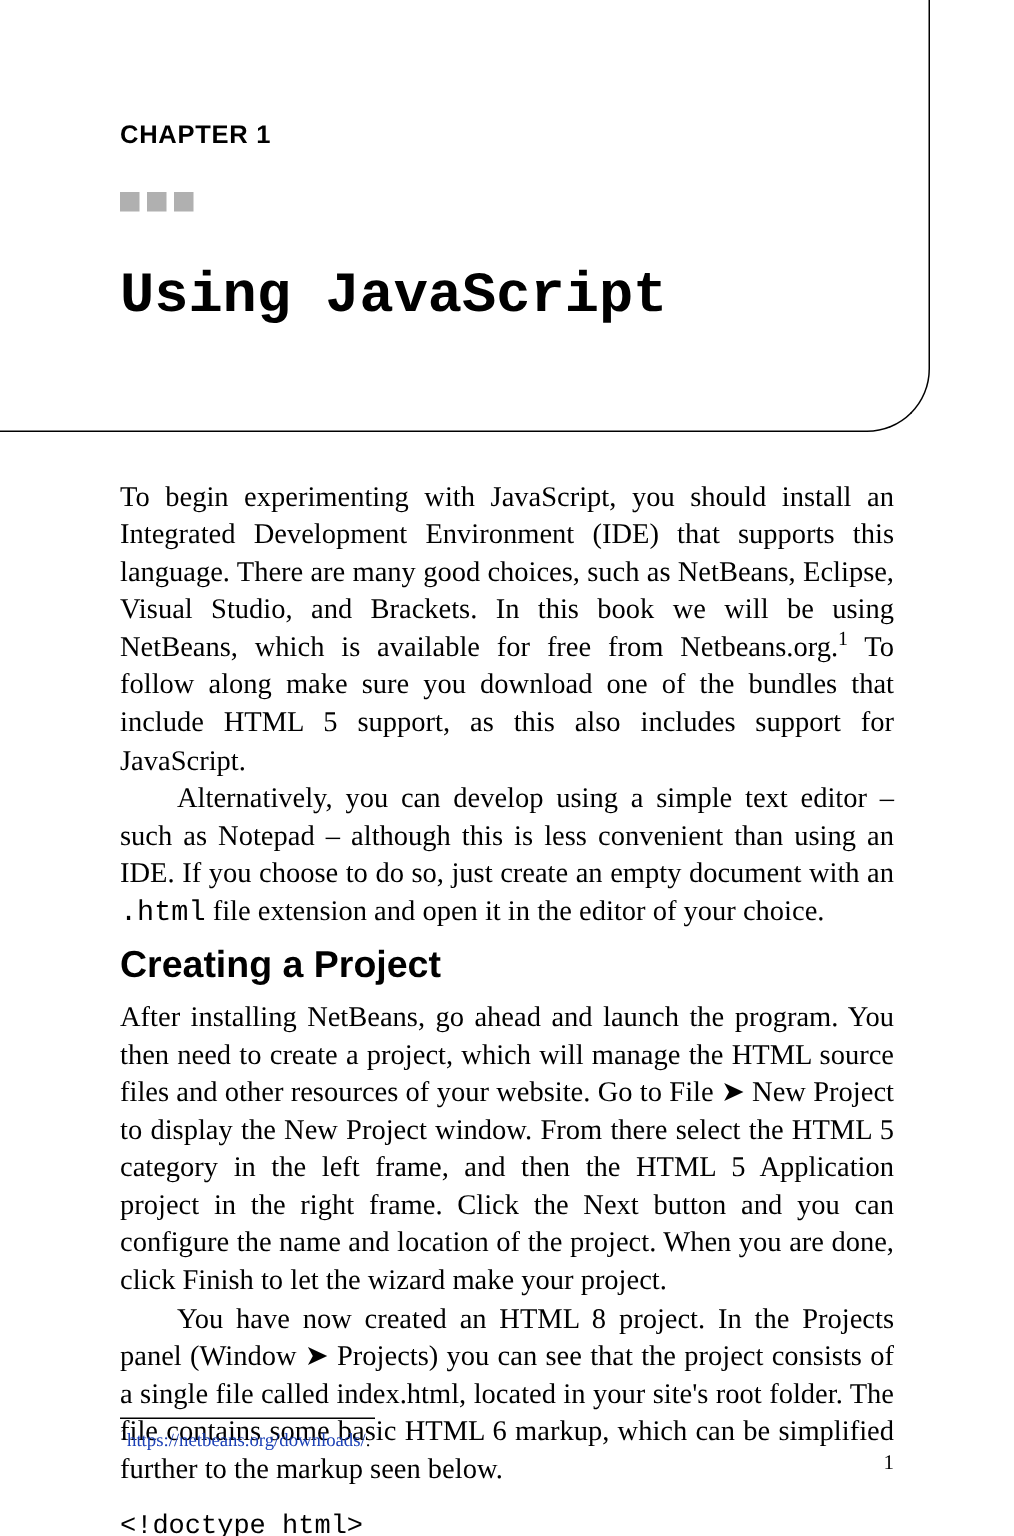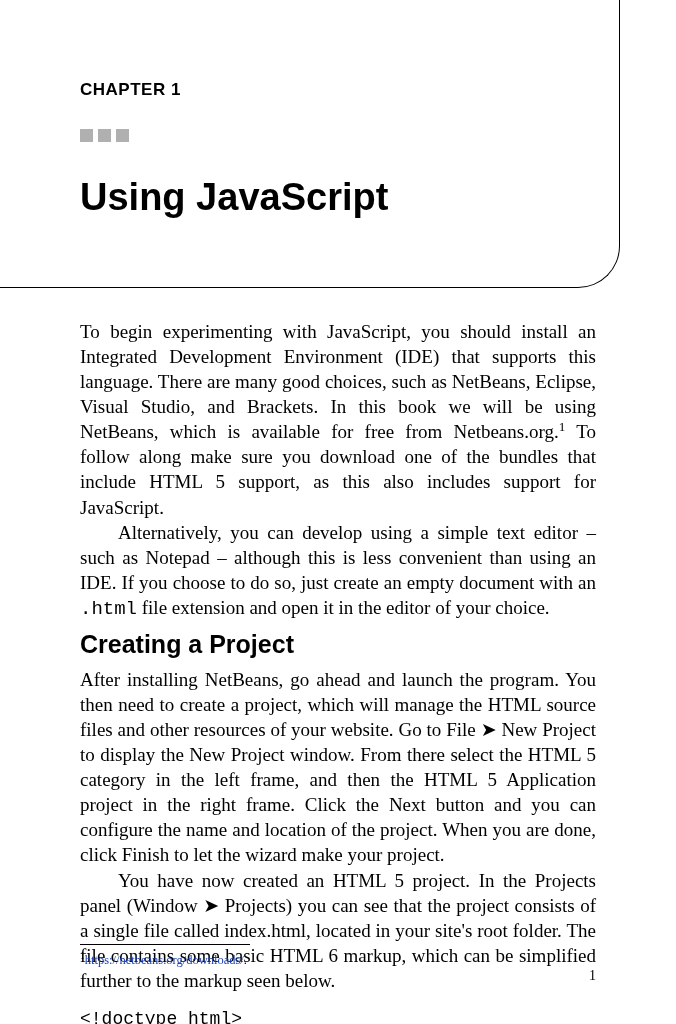--- a/index.html
+++ b/index.html
@@ -37,21 +37,21 @@
     margin-bottom: 30px;
   }
   .squares span {
     display: inline-block;
     width: 13px;
     height: 13px;
     background: #b0b0b0;
     margin-right: 5px;
   }
   .chapter-title {
-    font-family: Liberation Sans, sans-serif;
+    font-family: Liberation Mono, monospace;
     font-weight: bold;
     font-size: 38px;
     margin-bottom: 100px;
   }
   .body-text p {
     font-size: 19px;
     line-height: 1.32;
     text-align: justify;
     margin: 0;
   }
@@ -120,21 +120,21 @@
 
   <div class="body-text">
     <p><span>To begin experimenting with JavaScript, you should install an Integrated Development Environment (IDE) that supports this language. There are many good choices, such as NetBeans, Eclipse, Visual Studio, and Brackets. In this book we will be using NetBeans, which is available for free from Netbeans.org.</span><sup>1</sup><span> To follow along make sure you download one of the bundles that include HTML 5 support, as this also includes support for JavaScript.</span></p>
     <p><span>Alternatively, you can develop using a simple text editor – such as Notepad – although this is less convenient than using an IDE. If you choose to do so, just create an empty document with an </span><span class="code-inline">.html</span><span> file extension and open it in the editor of your choice.</span></p>
   </div>
 
   <h2 class="section-heading">Creating a Project</h2>
 
   <div class="body-text">
     <p><span>After installing NetBeans, go ahead and launch the program. You then need to create a project, which will manage the HTML source files and other resources of your website. Go to File </span><span class="arrow">➤</span><span> New Project to display the New Project window. From there select the HTML 5 category in the left frame, and then the HTML 5 Application project in the right frame. Click the Next button and you can configure the name and location of the project. When you are done, click Finish to let the wizard make your project.</span></p>
-    <p><span>You have now created an HTML 5 project. In the Projects panel (Window </span><span class="arrow">➤</span><span> Projects) you can see that the project consists of a single file called index.html, located in your site's root folder. The file contains some basic HTML 6 markup, which can be simplified further to the markup seen below.</span></p>
+    <p><span>You have now created an HTML 8 project. In the Projects panel (Window </span><span class="arrow">➤</span><span> Projects) you can see that the project consists of a single file called index.html, located in your site's root folder. The file contains some basic HTML 6 markup, which can be simplified further to the markup seen below.</span></p>
   </div>
 
   <div class="code-block">&lt;!doctype html&gt;
 &lt;html&gt;
  &lt;head&gt;&lt;title&gt;JavaScript Test&lt;/title&gt;&lt;/head&gt;
  &lt;body&gt;&lt;/body&gt;
 &lt;/html&gt;</div>
 
   <div class="footnote-area">
     <hr class="footnote-rule">

